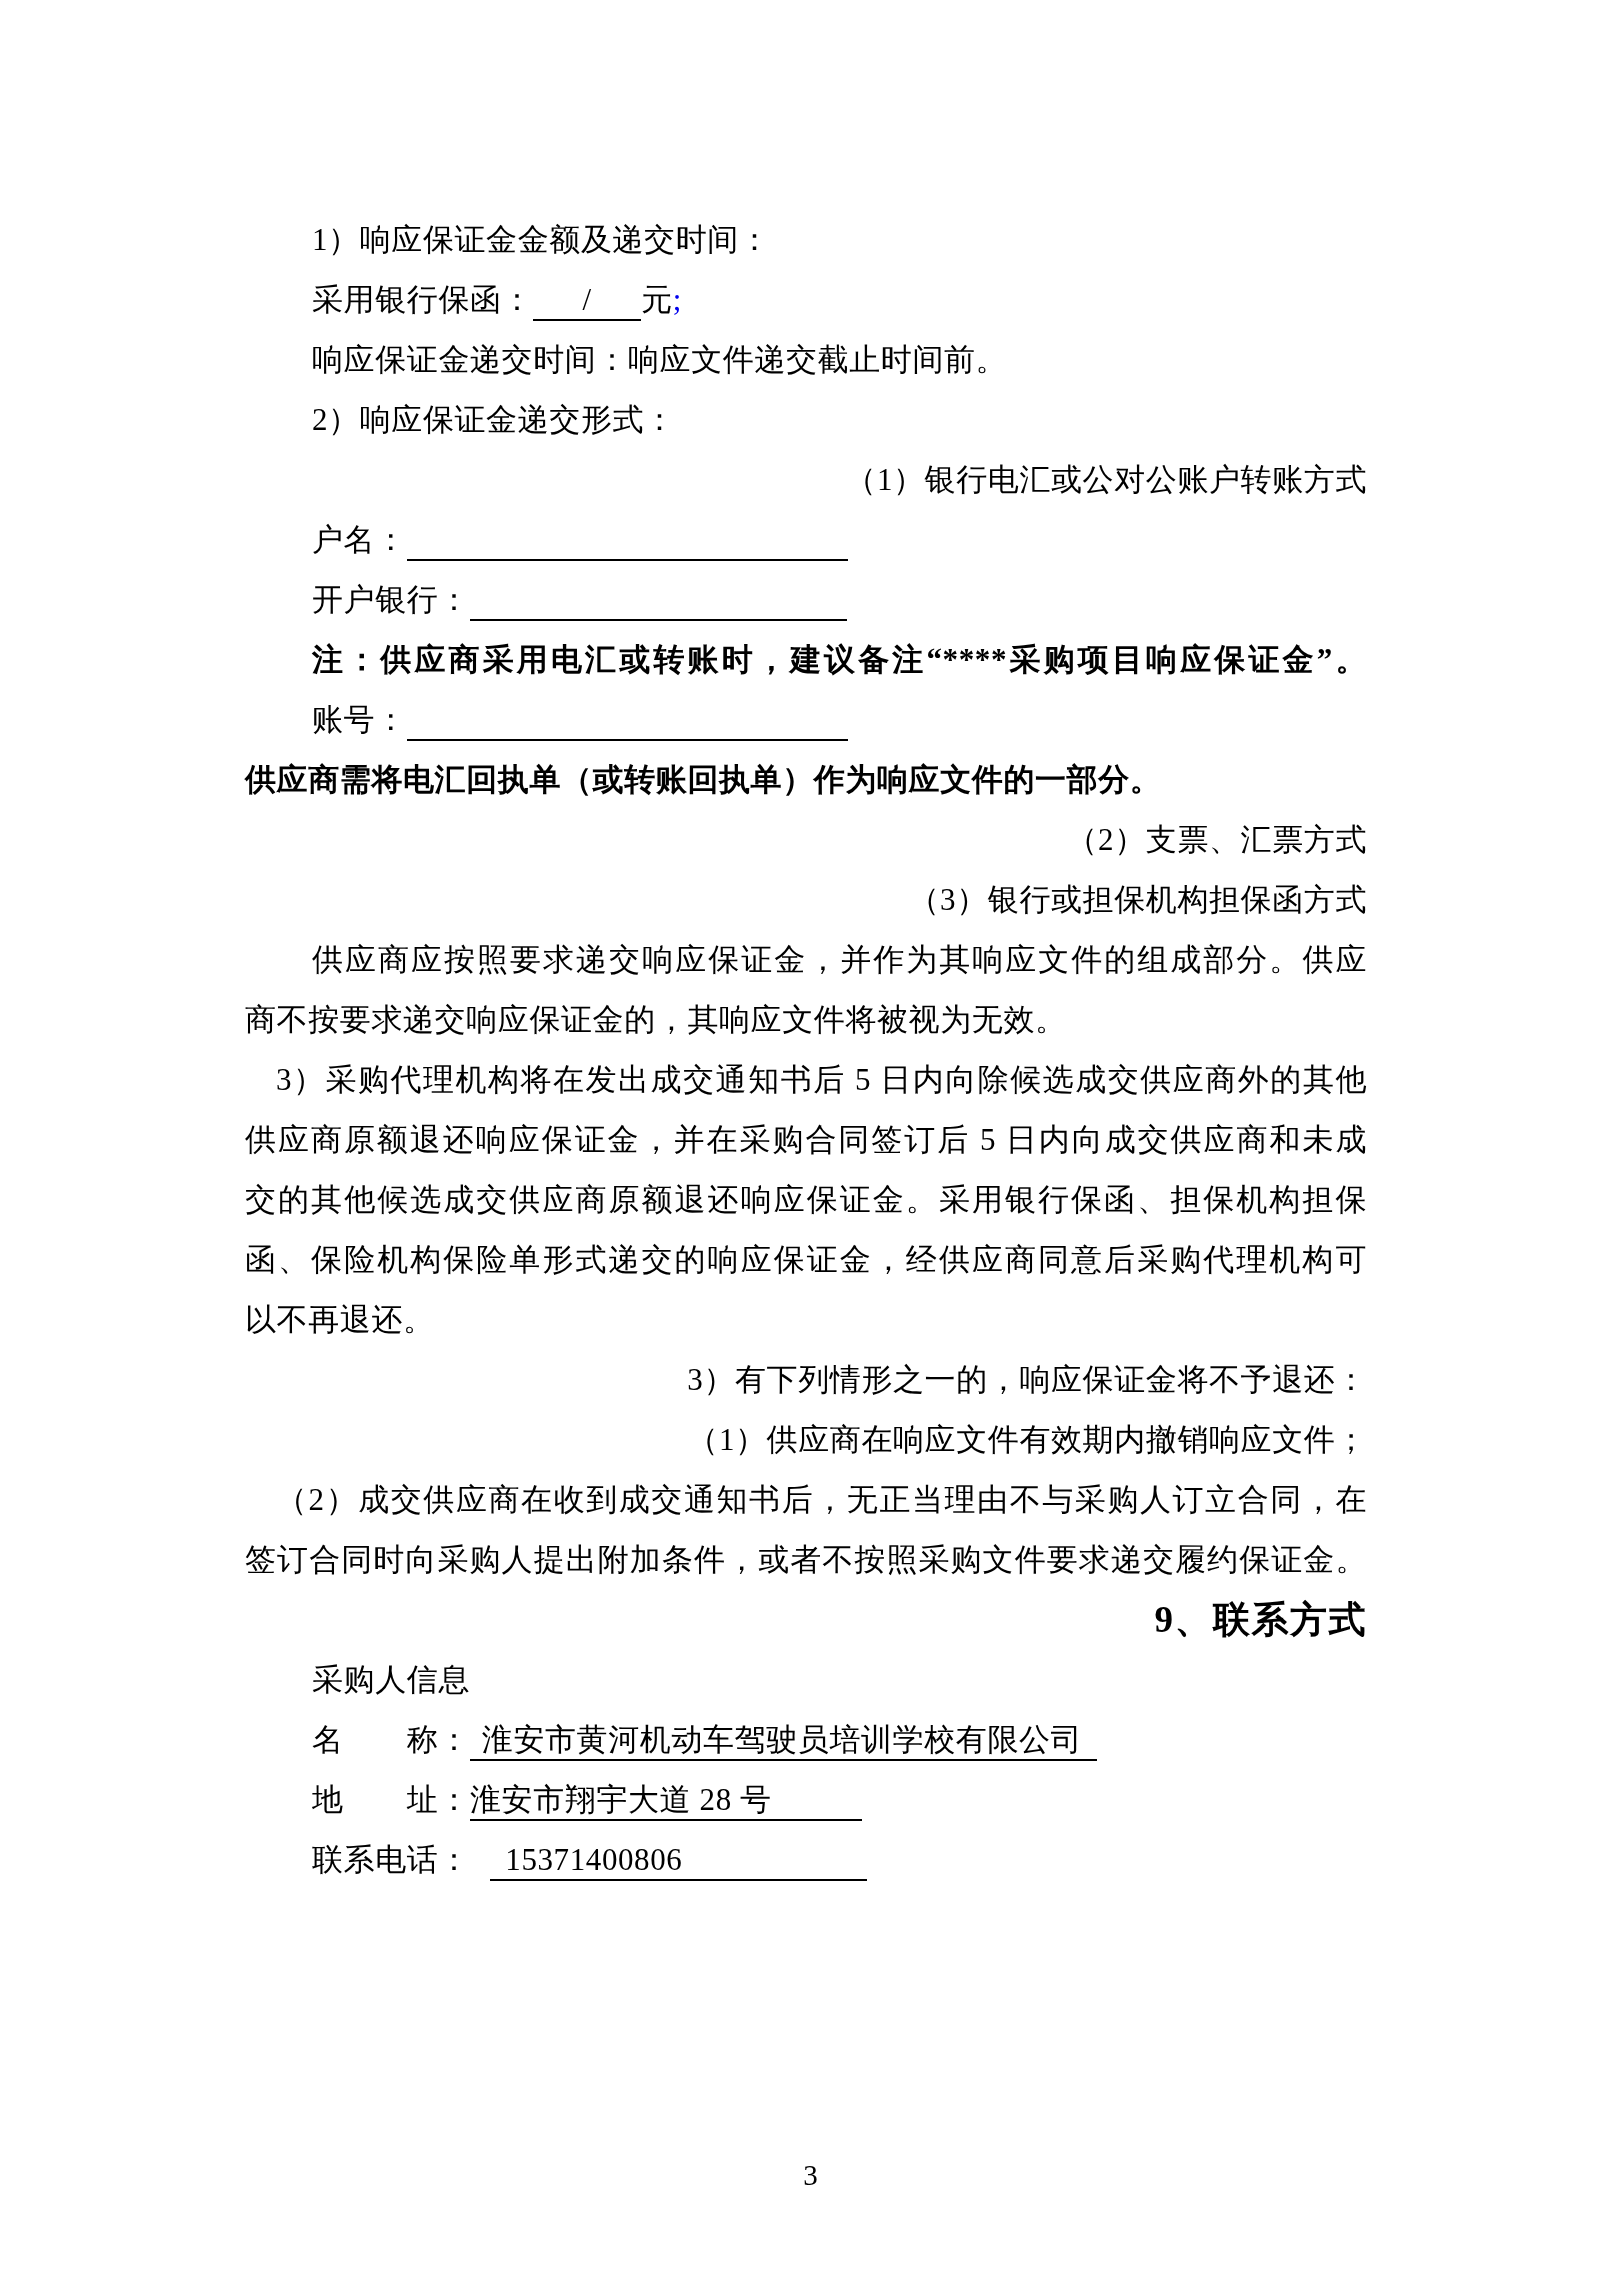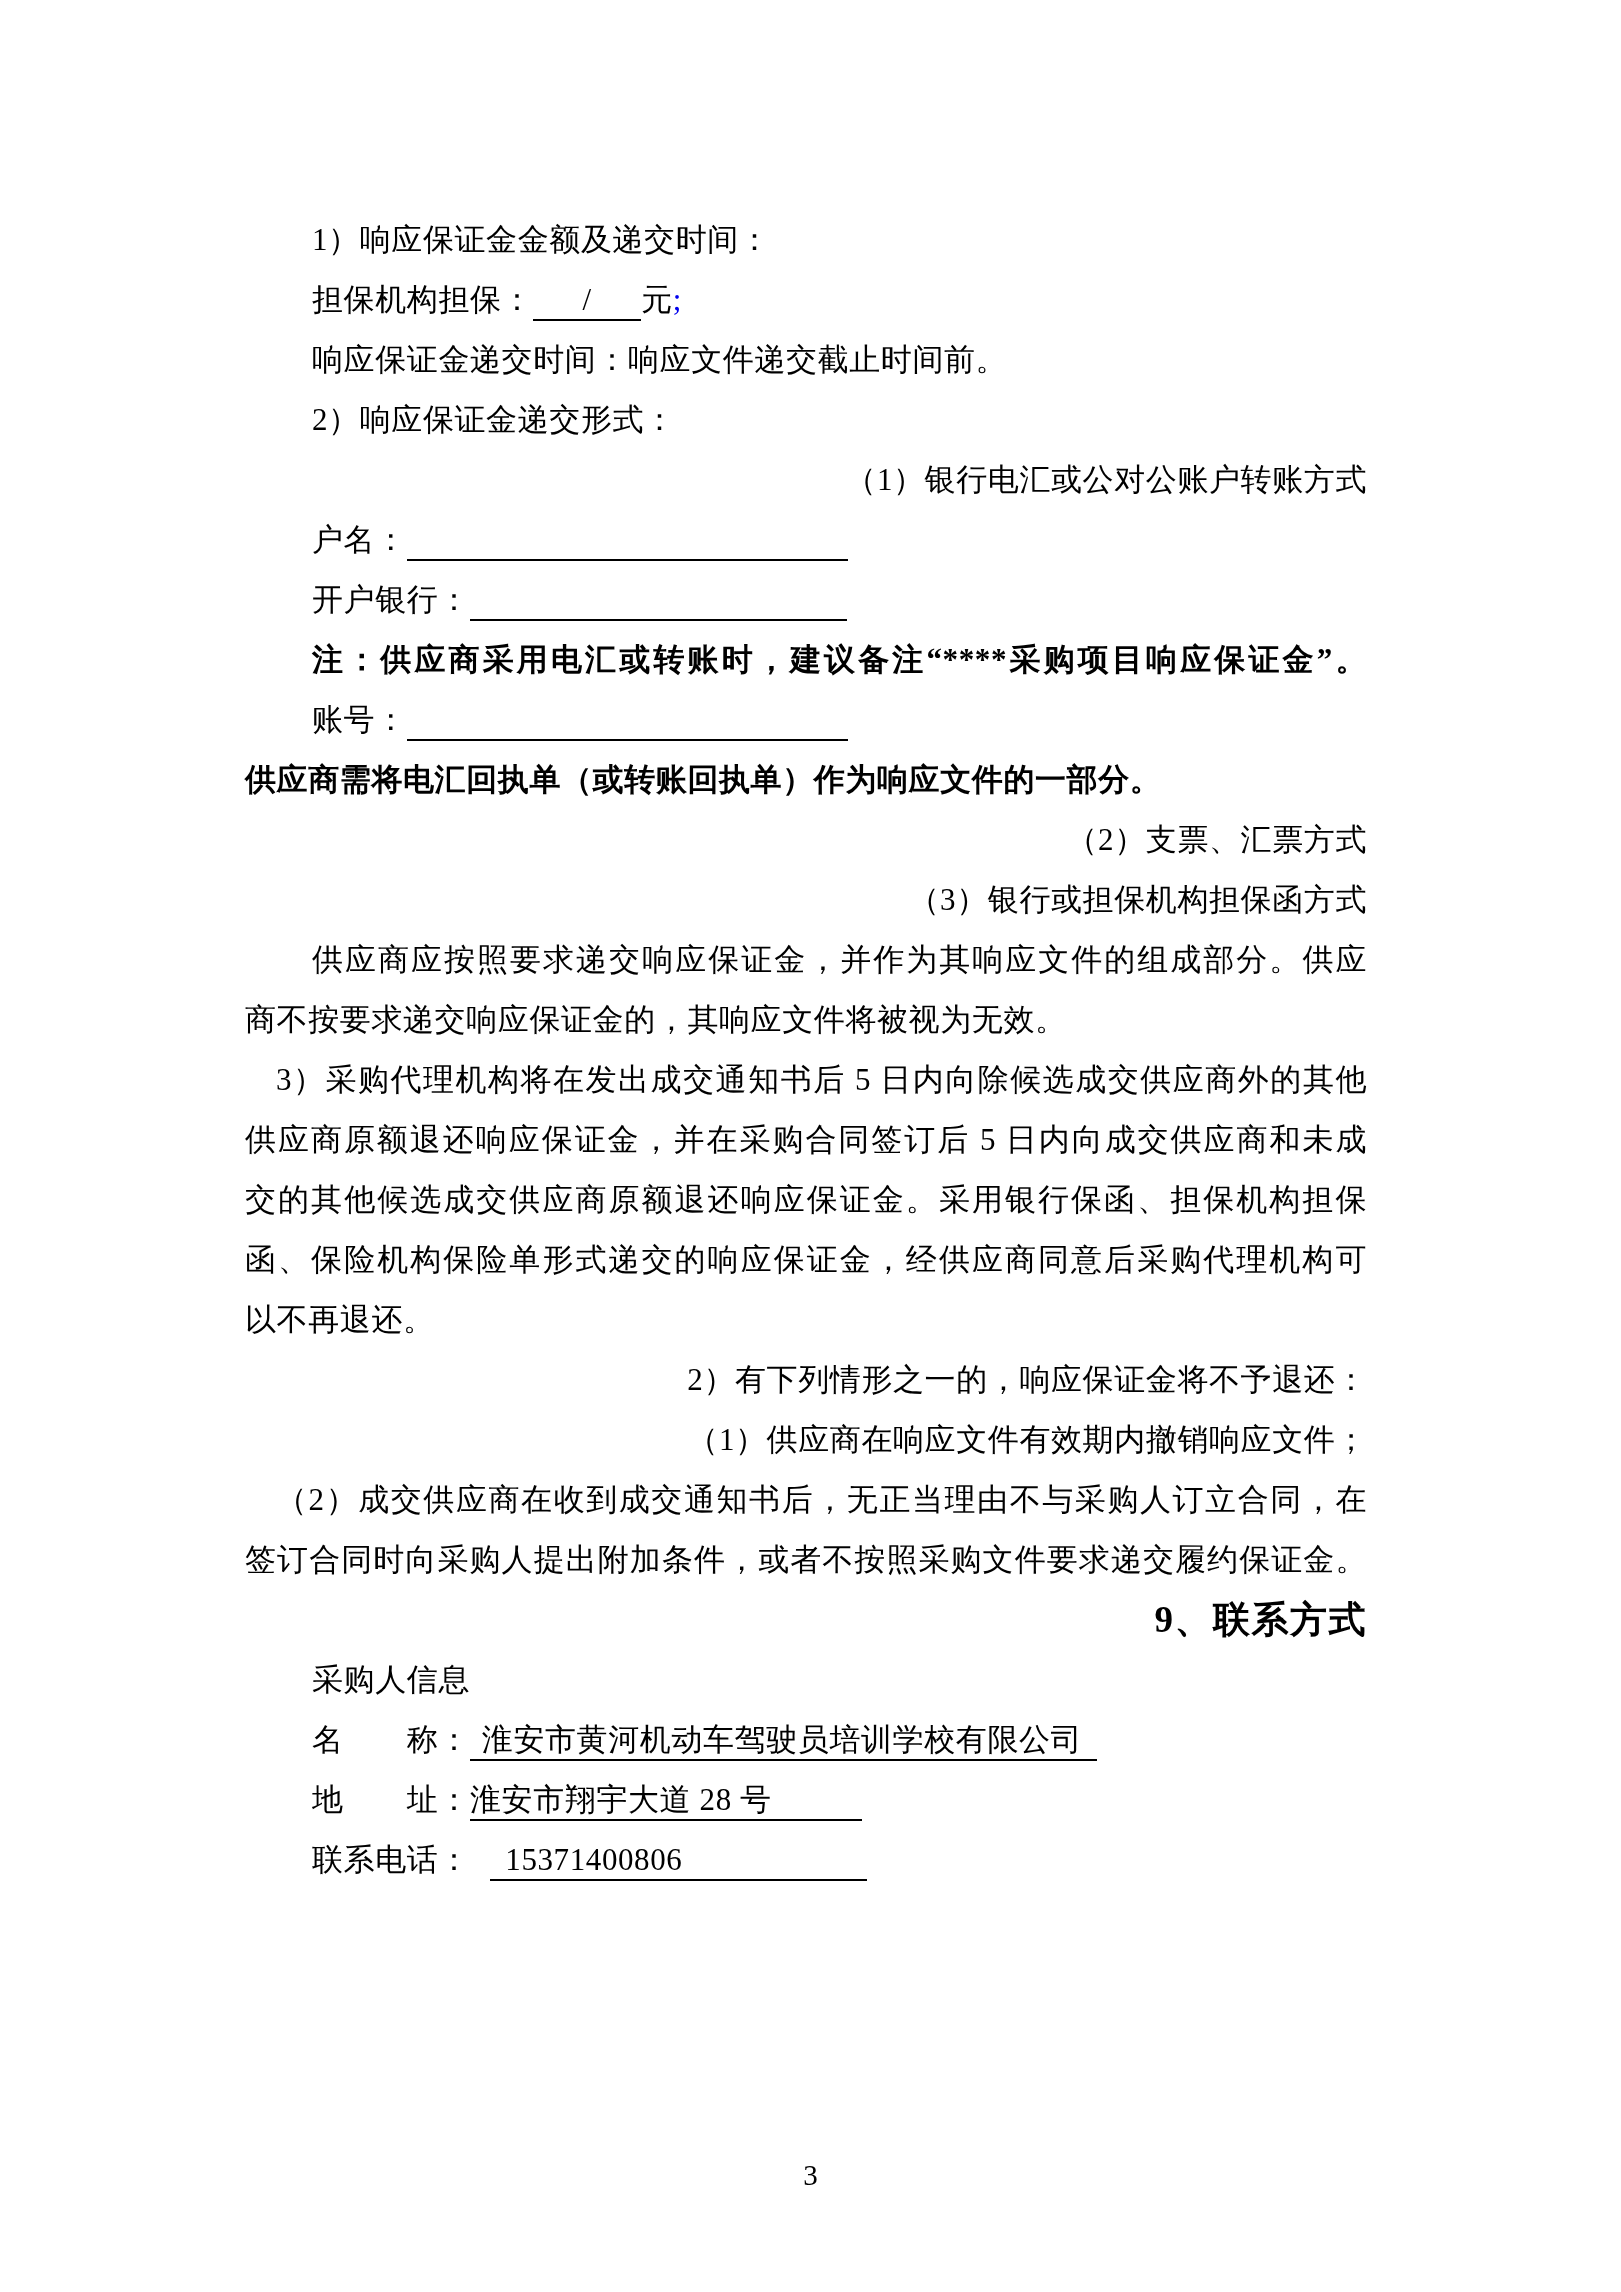--- a/index.html
+++ b/index.html
@@ -52,39 +52,39 @@
     text-align: center;
     font-size: 29px;
     line-height: 39px;
   }
 </style>
 </head>
 <body>
 
 <div id="doc">
     <div class="line i2">1）响应保证金金额及递交时间：</div>
-    <div class="line i2"><span>担保机构担保：</span><span class="blank" style="width: 108px;">/</span><span>元</span><span class="accent" style="color: rgb(0, 0, 238);">;</span></div>
+    <div class="line i2"><span>采用银行保函：</span><span class="blank" style="width: 108px;">/</span><span>元</span><span class="accent" style="color: rgb(0, 0, 238);">;</span></div>
     <div class="line i2">响应保证金递交时间：响应文件递交截止时间前。</div>
     <div class="line i2">2）响应保证金递交形式：</div>
     <div class="line i1">（1）银行电汇或公对公账户转账方式</div>
     <div class="line i2"><span>户名：</span><span class="blank" style="width: 441px;">&nbsp;</span></div>
     <div class="line i2"><span>开户银行：</span><span class="blank" style="width: 377px;">&nbsp;</span></div>
     <div class="line i2 just bold">注：供应商采用电汇或转账时，建议备注“****采购项目响应保证金”。</div>
     <div class="line i2"><span>账号：</span><span class="blank" style="width: 441px;">&nbsp;</span></div>
     <div class="line flush bold">供应商需将电汇回执单（或转账回执单）作为响应文件的一部分。</div>
     <div class="line i1">（2）支票、汇票方式</div>
     <div class="line i1">（3）银行或担保机构担保函方式</div>
     <div class="line i2 just">供应商应按照要求递交响应保证金，并作为其响应文件的组成部分。供应</div>
     <div class="line flush">商不按要求递交响应保证金的，其响应文件将被视为无效。</div>
     <div class="line i1 just">3）采购代理机构将在发出成交通知书后 5 日内向除候选成交供应商外的其他</div>
     <div class="line flush just">供应商原额退还响应保证金，并在采购合同签订后 5 日内向成交供应商和未成</div>
     <div class="line flush just">交的其他候选成交供应商原额退还响应保证金。采用银行保函、担保机构担保</div>
     <div class="line flush just">函、保险机构保险单形式递交的响应保证金，经供应商同意后采购代理机构可</div>
     <div class="line flush">以不再退还。</div>
-    <div class="line i1">2）有下列情形之一的，响应保证金将不予退还：</div>
+    <div class="line i1">3）有下列情形之一的，响应保证金将不予退还：</div>
     <div class="line i1">（1）供应商在响应文件有效期内撤销响应文件；</div>
     <div class="line i1 just">（2）成交供应商在收到成交通知书后，无正当理由不与采购人订立合同，在</div>
     <div class="line flush just">签订合同时向采购人提出附加条件，或者不按照采购文件要求递交履约保证金。</div>
     <div class="line ih heading">9、联系方式</div>
     <div class="line i2">采购人信息</div>
     <div class="line i2"><span>名　　称：</span><span class="uval" style="width: 627px; padding-left: 11.8px;">淮安市黄河机动车驾驶员培训学校有限公司</span></div>
     <div class="line i2"><span>地　　址：</span><span class="uval" style="width: 392px;">淮安市翔宇大道 28 号</span></div>
     <div class="line i2"><span>联系电话：</span><span class="uval" style="width: 377px; margin-left: 19.6px; padding-left: 15.7px;">15371400806</span></div>
   </div>
 

